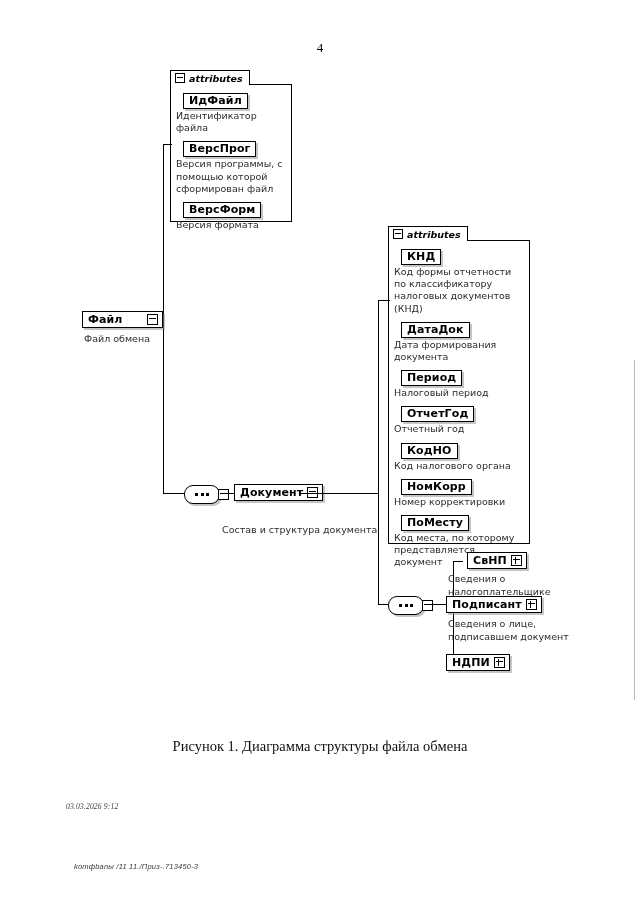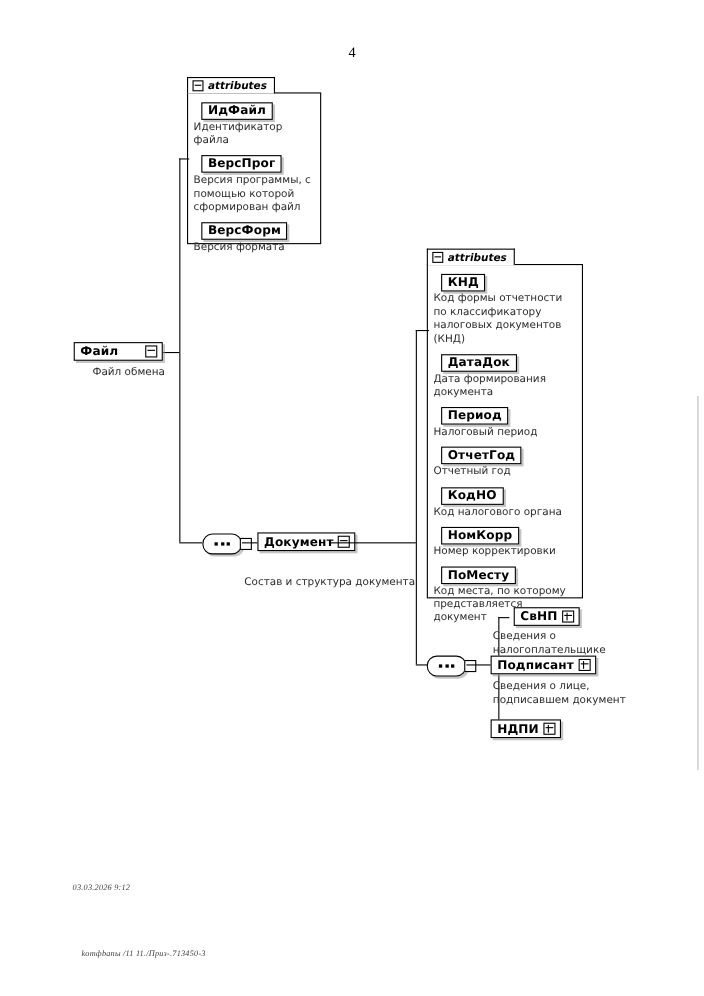--- a/index.html
+++ b/index.html
@@ -8,21 +8,21 @@
   .page{position:absolute;inset:0;}
 
   
   #page-number{position:absolute;left:0;top:40px;width:640px;text-align:center;
       font-family:"Liberation Serif","DejaVu Serif",serif;font-size:13px;}
   #figure-caption{position:absolute;left:0;top:738px;width:640px;text-align:center;
       font-family:"Liberation Serif","DejaVu Serif",serif;font-size:14.5px;color:#111;}
   #footer-line1{position:absolute;left:66px;top:802px;font-style:italic;font-size:7.5px;
       font-family:"Liberation Serif","DejaVu Serif",serif;color:#3a3a3a;letter-spacing:.2px;text-align:right;}
   #footer-line2{position:absolute;left:74px;top:862px;font-style:italic;font-size:7.5px;
-      font-family:Liberation Serif, serif;color:#3a3a3a;letter-spacing:.2px;}
+      font-family:Liberation Sans, sans-serif;color:#3a3a3a;letter-spacing:.2px;}
   #margin-rule{position:absolute;left:634px;top:360px;width:1px;height:340px;background:#b9b9b9;}
 
   
   .ln{position:absolute;background:#000;}
   .ln.h{height:1px;}
   .ln.v{width:1px;}
 
   
   .node{position:absolute;display:inline-flex;align-items:center;gap:4px;
         background:#fff;border:1.6px solid #000;padding:1px 4px 1px 5px;
@@ -135,21 +135,21 @@
   </div>
 
   <div class="ln h" style="left:130px;top:320px;width:33px;"></div>
 
   <div class="ln v" style="left:163px;top:144px;height:349px;"></div>
 
   <div class="ln h" style="left:163px;top:144px;width:9px;"></div>
 
   <div class="ln h" style="left:163px;top:493px;width:21px;"></div>
 
-  <div class="node" style="left:67px;top:311px;gap:24px;">
+  <div class="node" style="left:82px;top:311px;gap:24px;">
     <span class="nm">Файл</span>
     <span class="exp"></span>
   </div>
   <div class="cap" style="left:84px;top:333px;width:110px;">Файл обмена</div>
 
   <div class="seq" style="left:184px;top:485px;">
     <i></i>
     <i></i>
     <i></i>
   </div>
@@ -191,16 +191,17 @@
     <span class="exp plus"></span>
   </div>
   <div class="cap" style="left:448px;top:618px;width:170px;">Сведения о лице,
 подписавшем документ</div>
 
   <div class="node" style="left:446px;top:654px;text-align:right;">
     <span class="nm">НДПИ</span>
     <span class="exp plus"></span>
   </div>
 
+  <div id="figure-caption">Рисунок 1. Диаграмма структуры файла обмена</div>
   <div id="footer-line1">03.03.2026 9:12</div>
   <div id="footer-line2">komфbanы /11 11./Приз-.713450-3</div>
 
 </div>
 
 </body></html>

